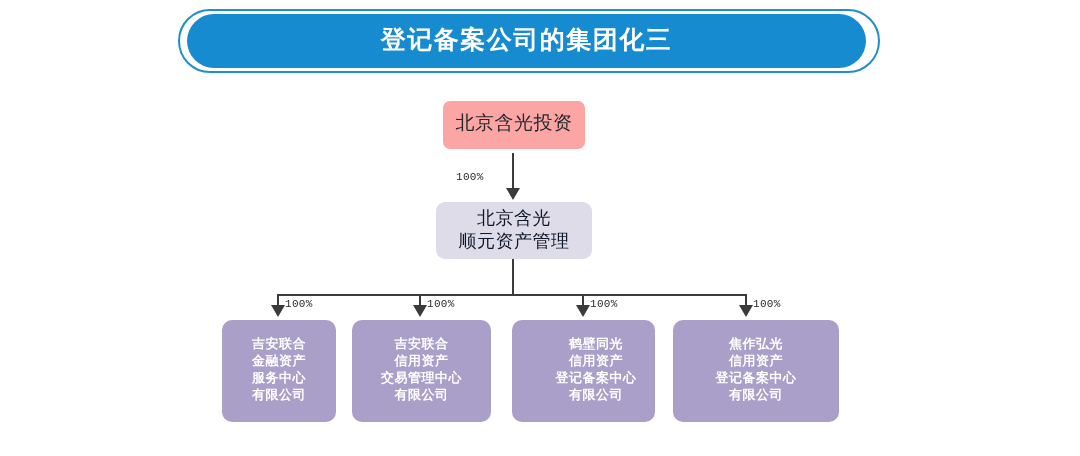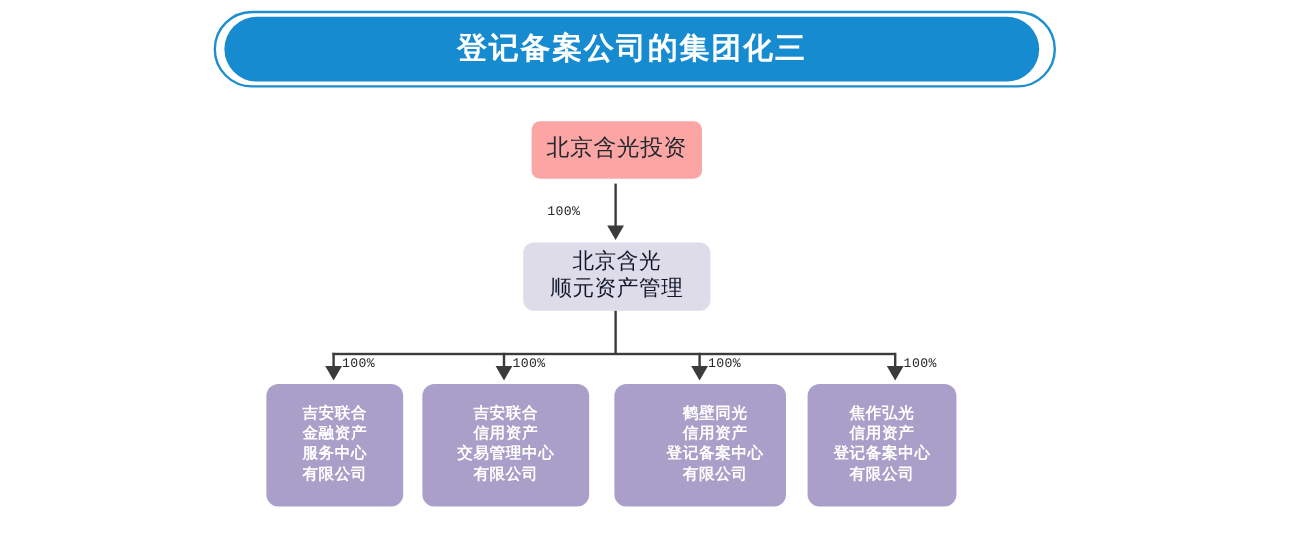--- a/index.html
+++ b/index.html
@@ -111,21 +111,21 @@
     color: #ffffff;
     font-size: 13px;
     font-weight: bold;
     letter-spacing: 0.5px;
     line-height: 1.3;
     text-shadow: 0 0 1px rgba(0,0,0,0.07);
   }
   .leaf-1 { left: 222px; width: 114px; }
   .leaf-2 { left: 352px; width: 139px; }
   .leaf-3 { left: 512px; width: 143px; padding-left: 25px; }
-  .leaf-4 { left: 673px; width: 124px; }
+  .leaf-4 { left: 673px; width: 166px; }
 
   
   .line {
     position: absolute;
     background: #3b3b3b;
   }
   .vline { width: 2px; }
   .hline { height: 2px; }
 
   

